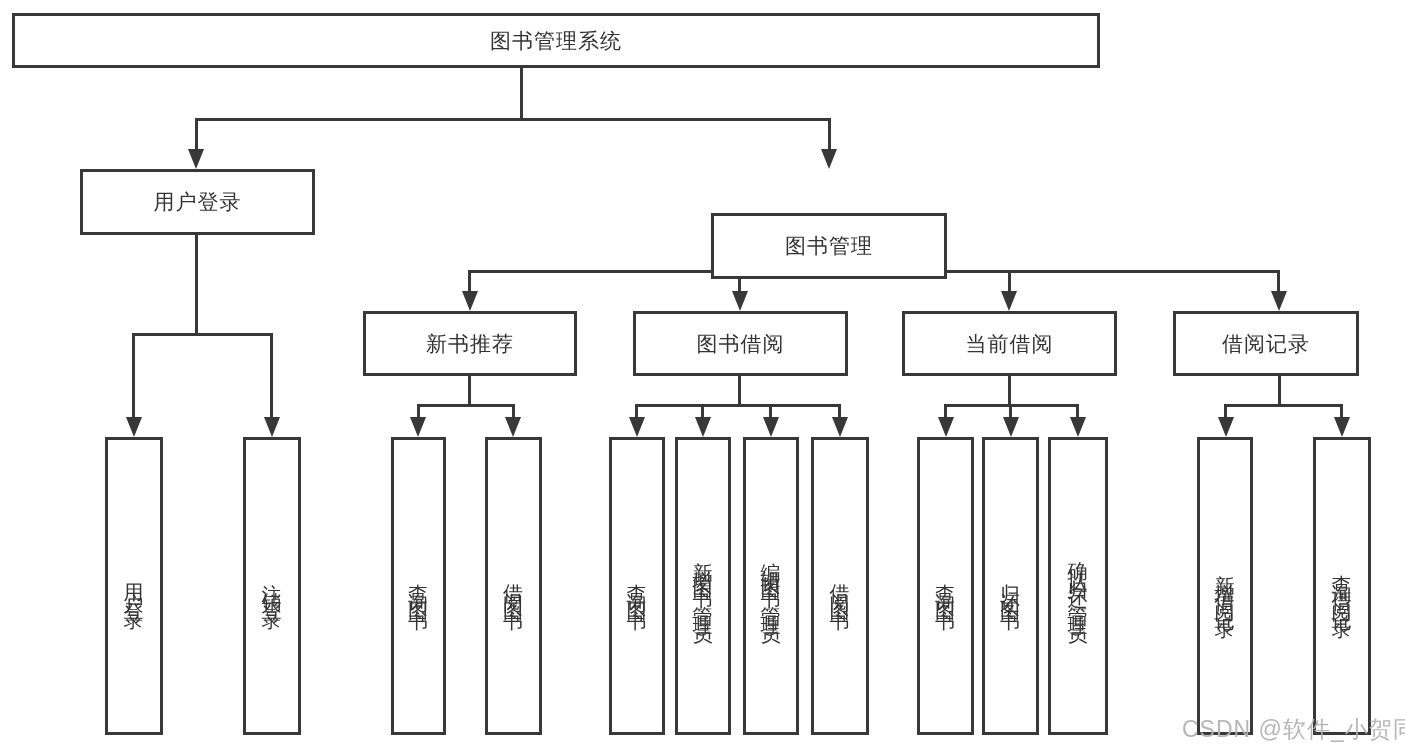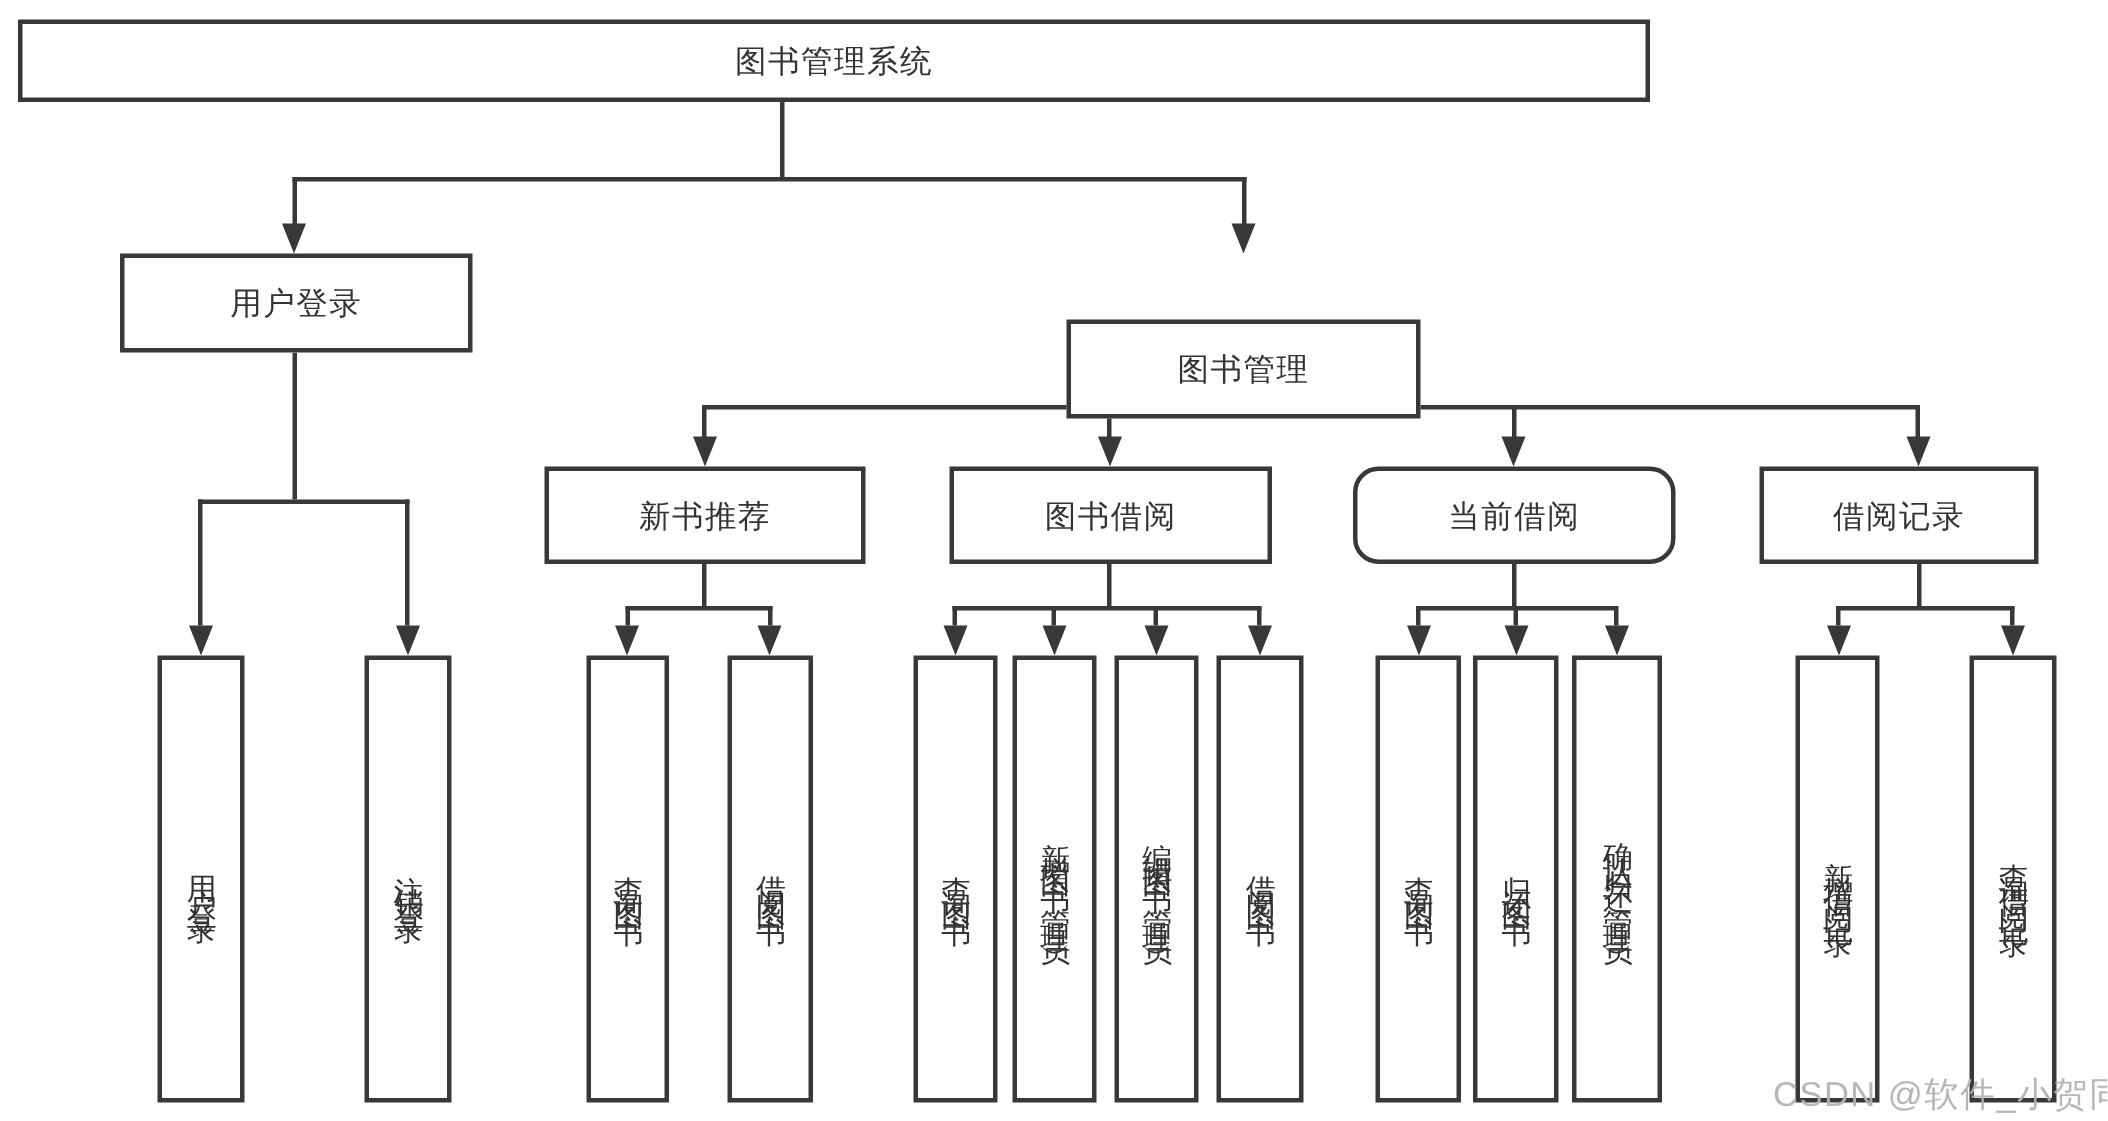--- a/index.html
+++ b/index.html
@@ -119,21 +119,21 @@
   <div class="vline" style="left:1340px; top:404px; height:13px;"></div>
   <div class="arrow" style="left:1334px; top:417px;"></div>
 
   <div class="node" style="left:12px; top:13px; width:1088px; height:55px;">图书管理系统</div>
 
   <div class="node" style="left:80px; top:169px; width:235px; height:66px;">用户登录</div>
   <div class="node" style="left:711px; top:169px; width:236px; height:66px;margin-top:44px;">图书管理</div>
 
   <div class="node" style="left:363px; top:311px; width:214px; height:65px;">新书推荐</div>
   <div class="node" style="left:633px; top:311px; width:215px; height:65px;text-align:right;">图书借阅</div>
-  <div class="node" style="left:902px; top:311px; width:215px; height:65px;border-radius:17px;">当前借阅</div>
+  <div class="node" style="left:902px; top:311px; width:215px; height:65px;">当前借阅</div>
   <div class="node" style="left:1173px; top:311px; width:186px; height:65px;">借阅记录</div>
 
   <div class="node leaf" style="left:105px; top:437px; width:58px; height:298px;">用户登录</div>
   <div class="node leaf" style="left:243px; top:437px; width:58px; height:298px;">注销登录</div>
 
   <div class="node leaf" style="left:391px; top:437px; width:55px; height:298px;">查询图书</div>
   <div class="node leaf" style="left:485px; top:437px; width:57px; height:298px;">借阅图书</div>
 
   <div class="node leaf" style="left:609px; top:437px; width:56px; height:298px;">查询图书</div>
   <div class="node leaf" style="left:675px; top:437px; width:56px; height:298px;">新增图书（管理员）</div>

